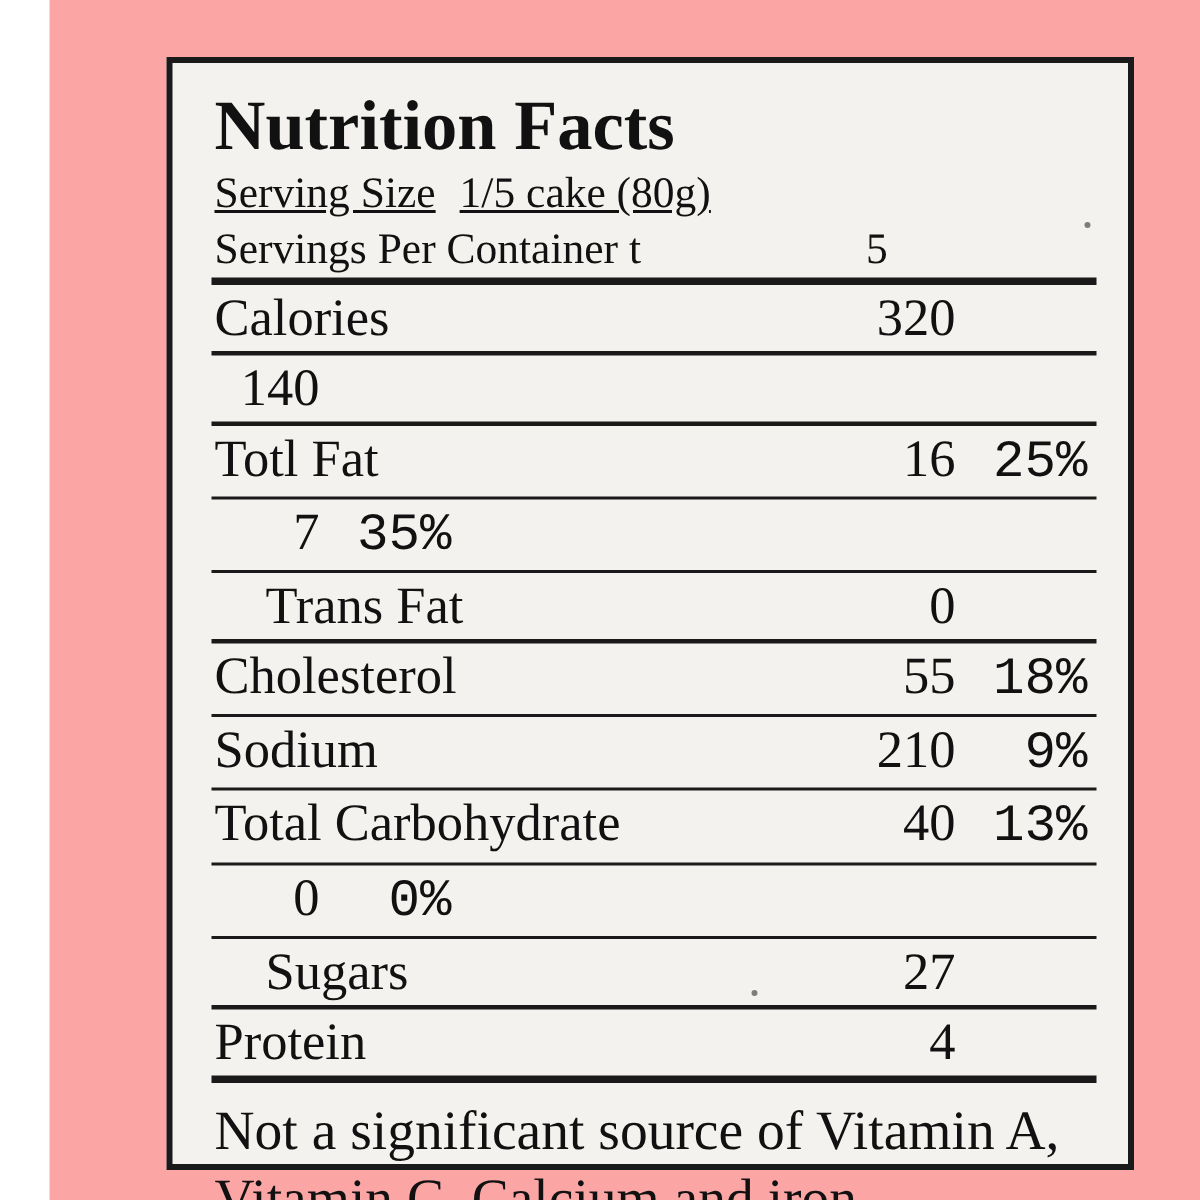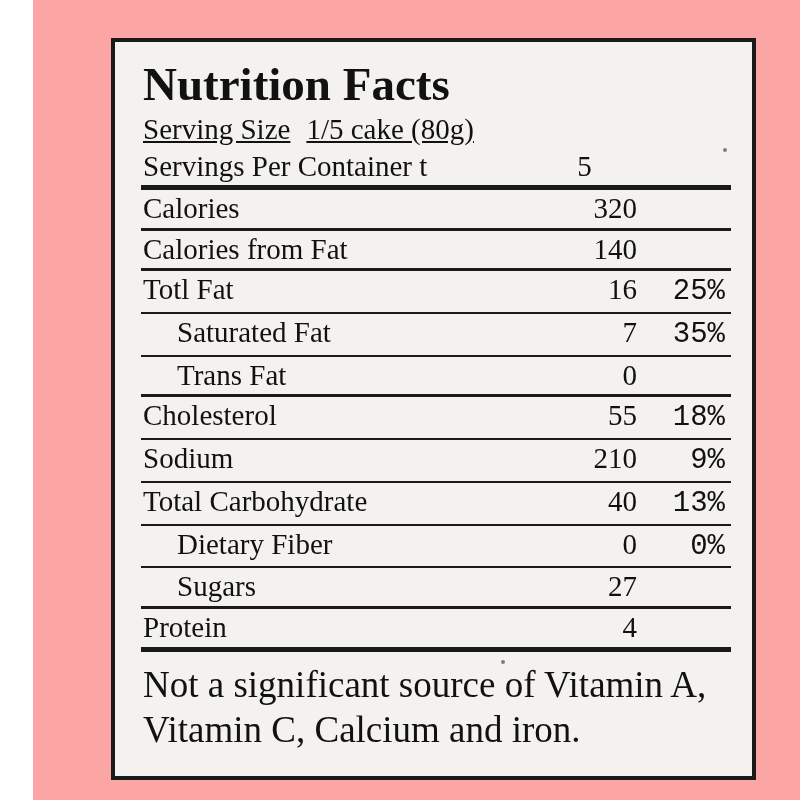--- a/index.html
+++ b/index.html
@@ -58,21 +58,21 @@
     width: 100%;
   }
   .rule-thin { height: 2px; }
   .rule-med  { height: 3px; }
   .rule-thick{ height: 5px; }
 
   .row {
     display: flex;
     align-items: baseline;
     justify-content: space-between;
-    font-size: 29px;
+    font-size: 35px;
     line-height: 1.06;
     padding: 3px 6px 4px 2px;
     white-space: nowrap;
   }
   .row .name { flex: 0 1 auto; }
   .row .vals {
     display: flex;
     align-items: baseline;
     gap: 10px;
   }
@@ -154,41 +154,39 @@
         <span class="name">Calories</span>
         <span class="vals">
           <span class="amount">320</span>
           <span class="dv"></span>
         </span>
       </div>
 
       <div class="rule rule-med"></div>
 
       <div class="row">
-        <span class="name">Calories from Fat</span>
         <span class="vals">
           <span class="amount">140</span>
           <span class="dv"></span>
         </span>
       </div>
 
       <div class="rule rule-med"></div>
 
       <div class="row">
         <span class="name">Totl Fat</span>
         <span class="vals">
           <span class="amount">16</span>
           <span class="dv">25%</span>
         </span>
       </div>
 
       <div class="rule rule-thin"></div>
 
       <div class="row">
-        <span class="name indent-1">Saturated Fat</span>
         <span class="vals">
           <span class="amount">7</span>
           <span class="dv">35%</span>
         </span>
       </div>
 
       <div class="rule rule-thin"></div>
 
       <div class="row">
         <span class="name indent-1">Trans Fat</span>
@@ -224,21 +222,20 @@
         <span class="name">Total Carbohydrate</span>
         <span class="vals">
           <span class="amount">40</span>
           <span class="dv">13%</span>
         </span>
       </div>
 
       <div class="rule rule-thin"></div>
 
       <div class="row">
-        <span class="name indent-1">Dietary Fiber</span>
         <span class="vals">
           <span class="amount">0</span>
           <span class="dv">0%</span>
         </span>
       </div>
 
       <div class="rule rule-thin"></div>
 
       <div class="row">
         <span class="name indent-1">Sugars</span>

